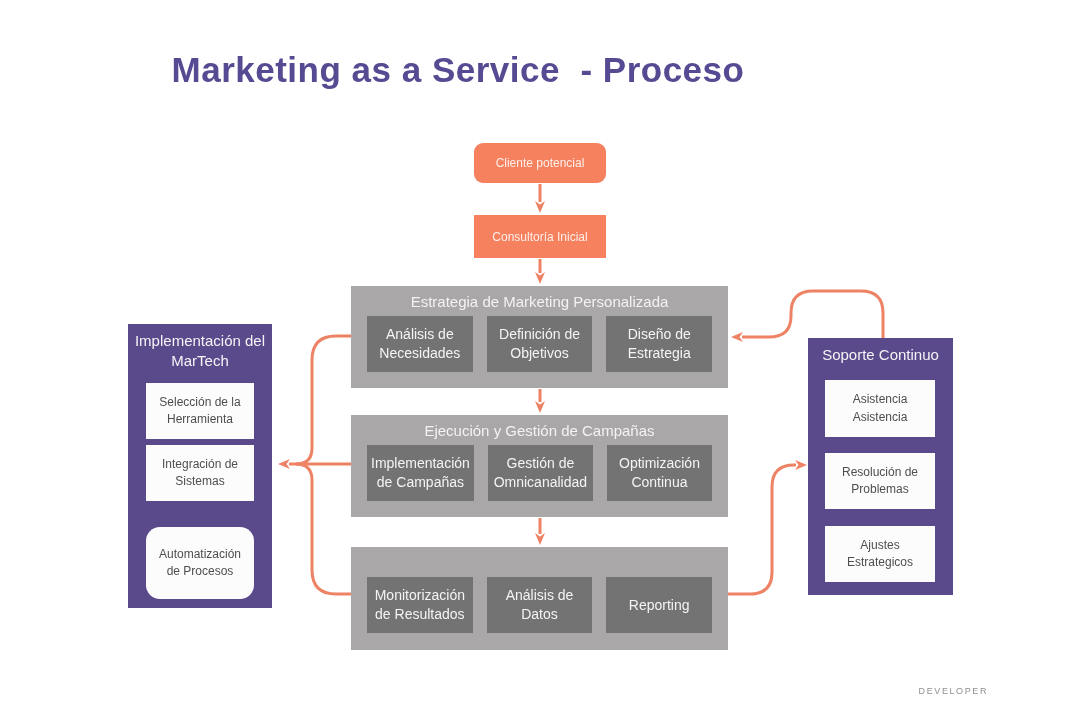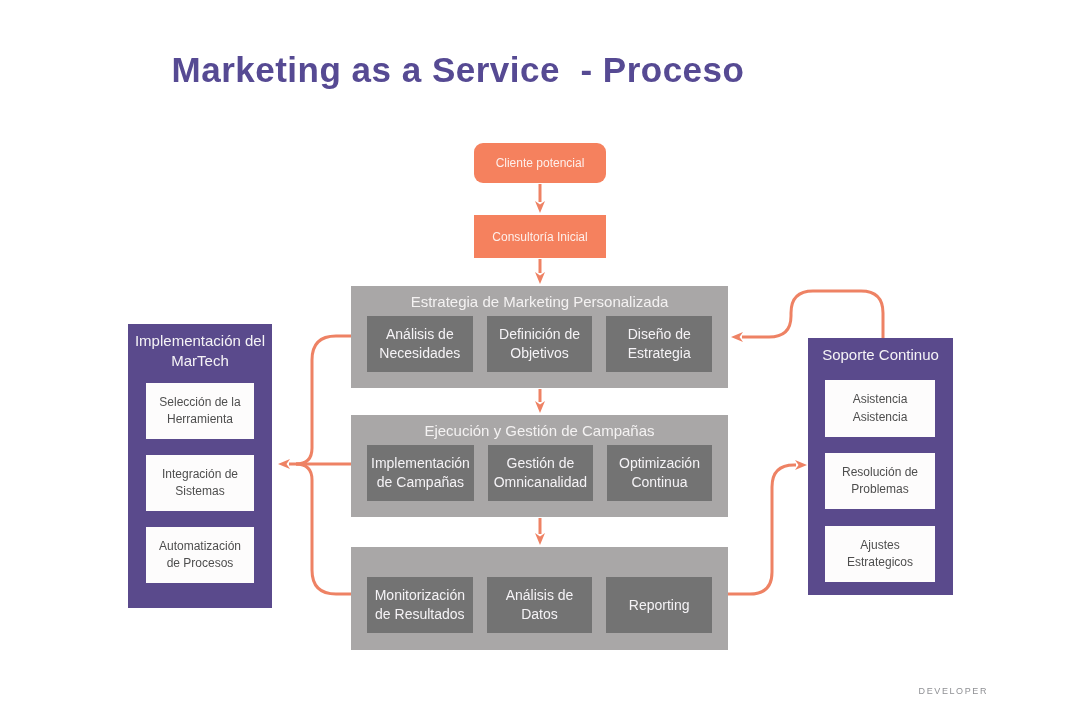--- a/index.html
+++ b/index.html
@@ -113,22 +113,22 @@
     <div class="stage-row">
       <div class="stage-node">Monitorización de Resultados</div>
       <div class="stage-node">Análisis de Datos</div>
       <div class="stage-node">Reporting</div>
     </div>
   </div>
 
   <div class="side-panel panel-left">
     <div class="side-title">Implementación del MarTech</div>
     <div class="white-box" style="left:18px; top:59px; width:108px; height:56px;">Selección de la Herramienta</div>
-    <div class="white-box" style="left:18px; top:131px; width:108px; height:56px;">Integración de Sistemas</div>
-    <div class="white-box" style="left:18px; top:203px; width:108px; height:56px;">Automatización de Procesos</div>
+    <div class="white-box" style="left:18px; top:121px; width:108px; height:56px;">Integración de Sistemas</div>
+    <div class="white-box" style="left:18px; top:203px; width:108px; height:72px;border-radius:14px;">Automatización de Procesos</div>
   </div>
 
   <div class="side-panel panel-right">
     <div class="side-title">Soporte Continuo</div>
     <div class="white-box" style="left:17px; top:42px; width:110px; height:57px;">Asistencia Asistencia</div>
     <div class="white-box" style="left:17px; top:115px; width:110px; height:56px;">Resolución de Problemas</div>
     <div class="white-box" style="left:17px; top:188px; width:110px; height:56px;">Ajustes Estrategicos</div>
   </div>
 
   <div class="logo-wrap">

